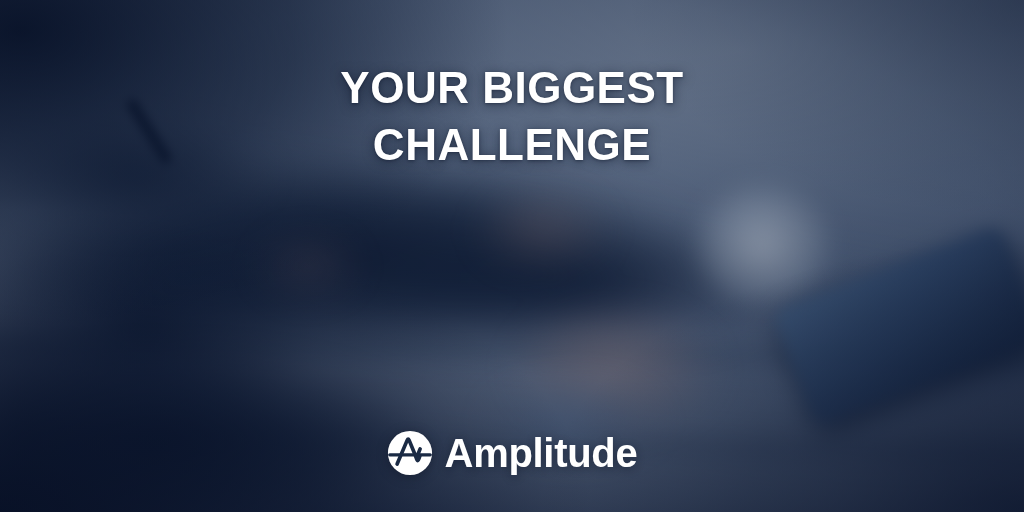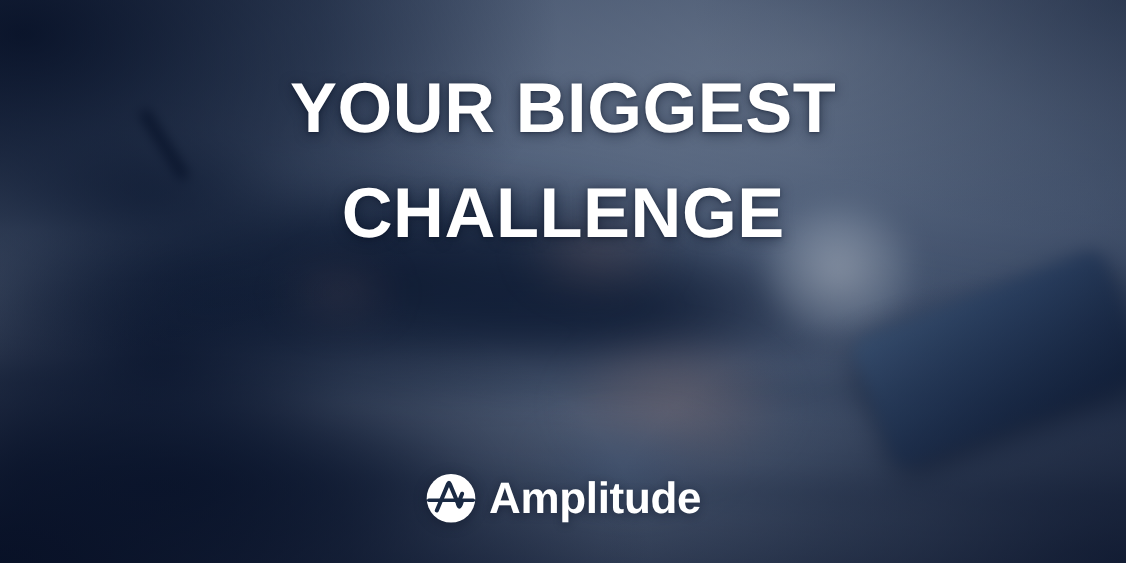--- a/index.html
+++ b/index.html
@@ -137,29 +137,29 @@
     flex-direction: column;
     align-items: center;
   }
 
   .headline {
     margin: 0;
     width: 100%;
     text-align: center;
     color: #ffffff;
     font-weight: 700;
-    font-size: 64px;
+    font-size: 44px;
     line-height: 1.0;
     letter-spacing: 0.5px;
     text-shadow: 0 2px 12px rgba(8,16,34,0.55), 0 1px 3px rgba(8,16,34,0.4);
     -webkit-font-smoothing: antialiased;
   }
   .line1 { margin-top: 66px; }
   .line2 { margin-top: 26px; font-size: 55px; }
-  .line3 { margin-top: 31px; }
+  .line3 { margin-top: 13px; }
 
   .logo {
     position: absolute;
     left: 0;
     right: 0;
     top: 430px;
     display: flex;
     align-items: center;
     justify-content: center;
     gap: 12px;

